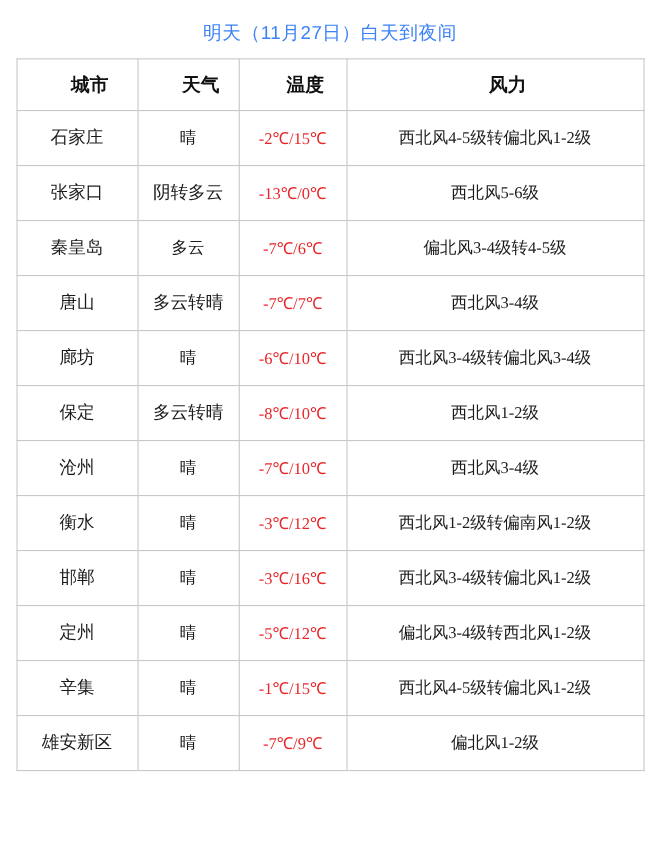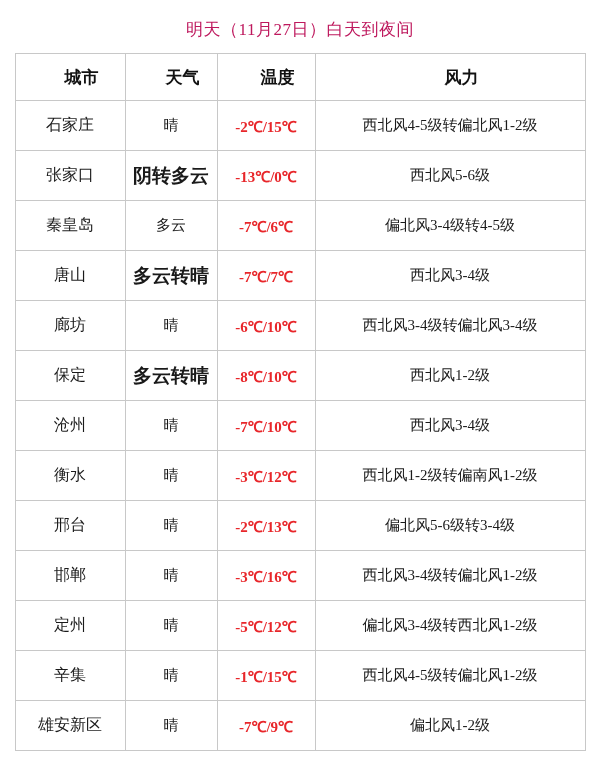--- a/index.html
+++ b/index.html
@@ -15,25 +15,25 @@
   }
   .page {
     width: 600px;
     height: 775px;
     position: relative;
     box-sizing: border-box;
   }
   .title {
     text-align: center;
     font-size: 17px;
-    color: #be185d;
+    color: #3b82f6;
     padding-top: 18px;
     padding-bottom: 12px;
     letter-spacing: 0.5px;
-    font-family: Liberation Serif, serif;
+    font-family: Liberation Sans, sans-serif;
   }
   table.weather {
     border-collapse: collapse;
     width: 570px;
     margin: 0 auto;
     table-layout: fixed;
   }
   table.weather td, table.weather th {
     border: 1px solid #c8c8c8;
     text-align: center;
@@ -53,22 +53,22 @@
     color: #1a1a1a;
     margin-left: 34px;
   }
   .col-city   { width: 110px; }
   .col-wx     { width: 92px; }
   .col-temp   { width: 98px; }
   .col-wind   { width: 270px; }
 
   td.city { font-size: 16px; }
   td.wx   { font-size: 15px; }
-  td.wx.small { font-size: 19px; font-weight: bold; }
-  td.temp { color: #e8262a; font-size: 15px; font-weight: bold; }
+  td.wx.small { font-size: 16px; }
+  td.temp { color: #e8262a; font-size: 15px; font-weight: normal; }
   td.wind { font-size: 15px; }
   td.wind.small { font-size: 15px; }
 
   tbody tr:last-child td { height: 47px; }
 </style>
 </head>
 <body>
 
 <div class="page">
 
@@ -132,26 +132,20 @@
         <td class="temp">-7℃/10℃</td>
         <td class="wind">西北风3-4级</td>
       </tr>
       <tr>
         <td class="city">衡水</td>
         <td class="wx">晴</td>
         <td class="temp">-3℃/12℃</td>
         <td class="wind small">西北风1-2级转偏南风1-2级</td>
       </tr>
       <tr>
-        <td class="city">邢台</td>
-        <td class="wx">晴</td>
-        <td class="temp">-2℃/13℃</td>
-        <td class="wind">偏北风5-6级转3-4级</td>
-      </tr>
-      <tr>
         <td class="city">邯郸</td>
         <td class="wx">晴</td>
         <td class="temp">-3℃/16℃</td>
         <td class="wind small">西北风3-4级转偏北风1-2级</td>
       </tr>
       <tr>
         <td class="city">定州</td>
         <td class="wx">晴</td>
         <td class="temp">-5℃/12℃</td>
         <td class="wind small">偏北风3-4级转西北风1-2级</td>

